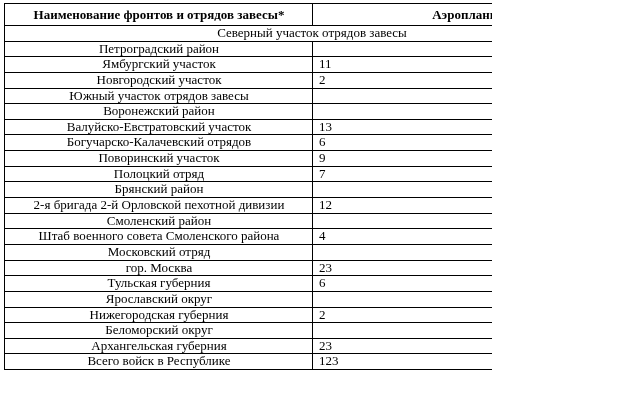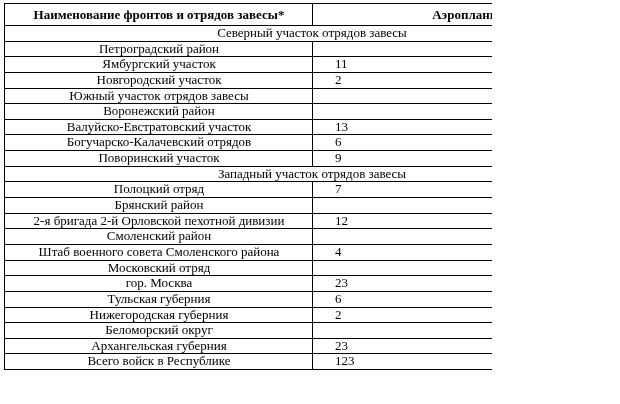--- a/index.html
+++ b/index.html
@@ -44,21 +44,21 @@
     padding-top: 1px;
   }
   .doc-table tbody tr {
     height: 15.6px;
   }
   .doc-table td.name-cell {
     text-align: center;
   }
   .doc-table td.value-cell {
     text-align: left;
-    padding-left: 22px;
+    padding-left: 6px;
     margin-top: 24px;
   }
   .doc-table td.italic {
     font-style: italic;
   }
 </style>
 </head>
 <body>
 
 <div class="page">
@@ -103,23 +103,20 @@
         </tr>
         <tr>
           <td class="name-cell">Богучарско-Калачевский отрядов</td>
           <td class="value-cell">6</td>
         </tr>
         <tr>
           <td class="name-cell">Поворинский участок</td>
           <td class="value-cell">9</td>
         </tr>
         <tr>
-          <td class="name-cell" colspan="2">Западный участок отрядов завесы</td>
-        </tr>
-        <tr>
           <td class="name-cell">Полоцкий отряд</td>
           <td class="value-cell">7</td>
         </tr>
         <tr>
           <td class="name-cell">Брянский район</td>
           <td class="value-cell"></td>
         </tr>
         <tr>
           <td class="name-cell">2-я бригада 2-й Орловской пехотной дивизии</td>
           <td class="value-cell">12</td>
@@ -138,20 +135,24 @@
         </tr>
         <tr>
           <td class="name-cell">гор. Москва</td>
           <td class="value-cell">23</td>
         </tr>
         <tr>
           <td class="name-cell">Тульская губерния</td>
           <td class="value-cell">6</td>
         </tr>
         <tr>
+          <td class="name-cell">Ярославский округ</td>
+          <td class="value-cell"></td>
+        </tr>
+        <tr>
           <td class="name-cell">Нижегородская губерния</td>
           <td class="value-cell">2</td>
         </tr>
         <tr>
           <td class="name-cell">Беломорский округ</td>
           <td class="value-cell"></td>
         </tr>
         <tr>
           <td class="name-cell">Архангельская губерния</td>
           <td class="value-cell">23</td>

